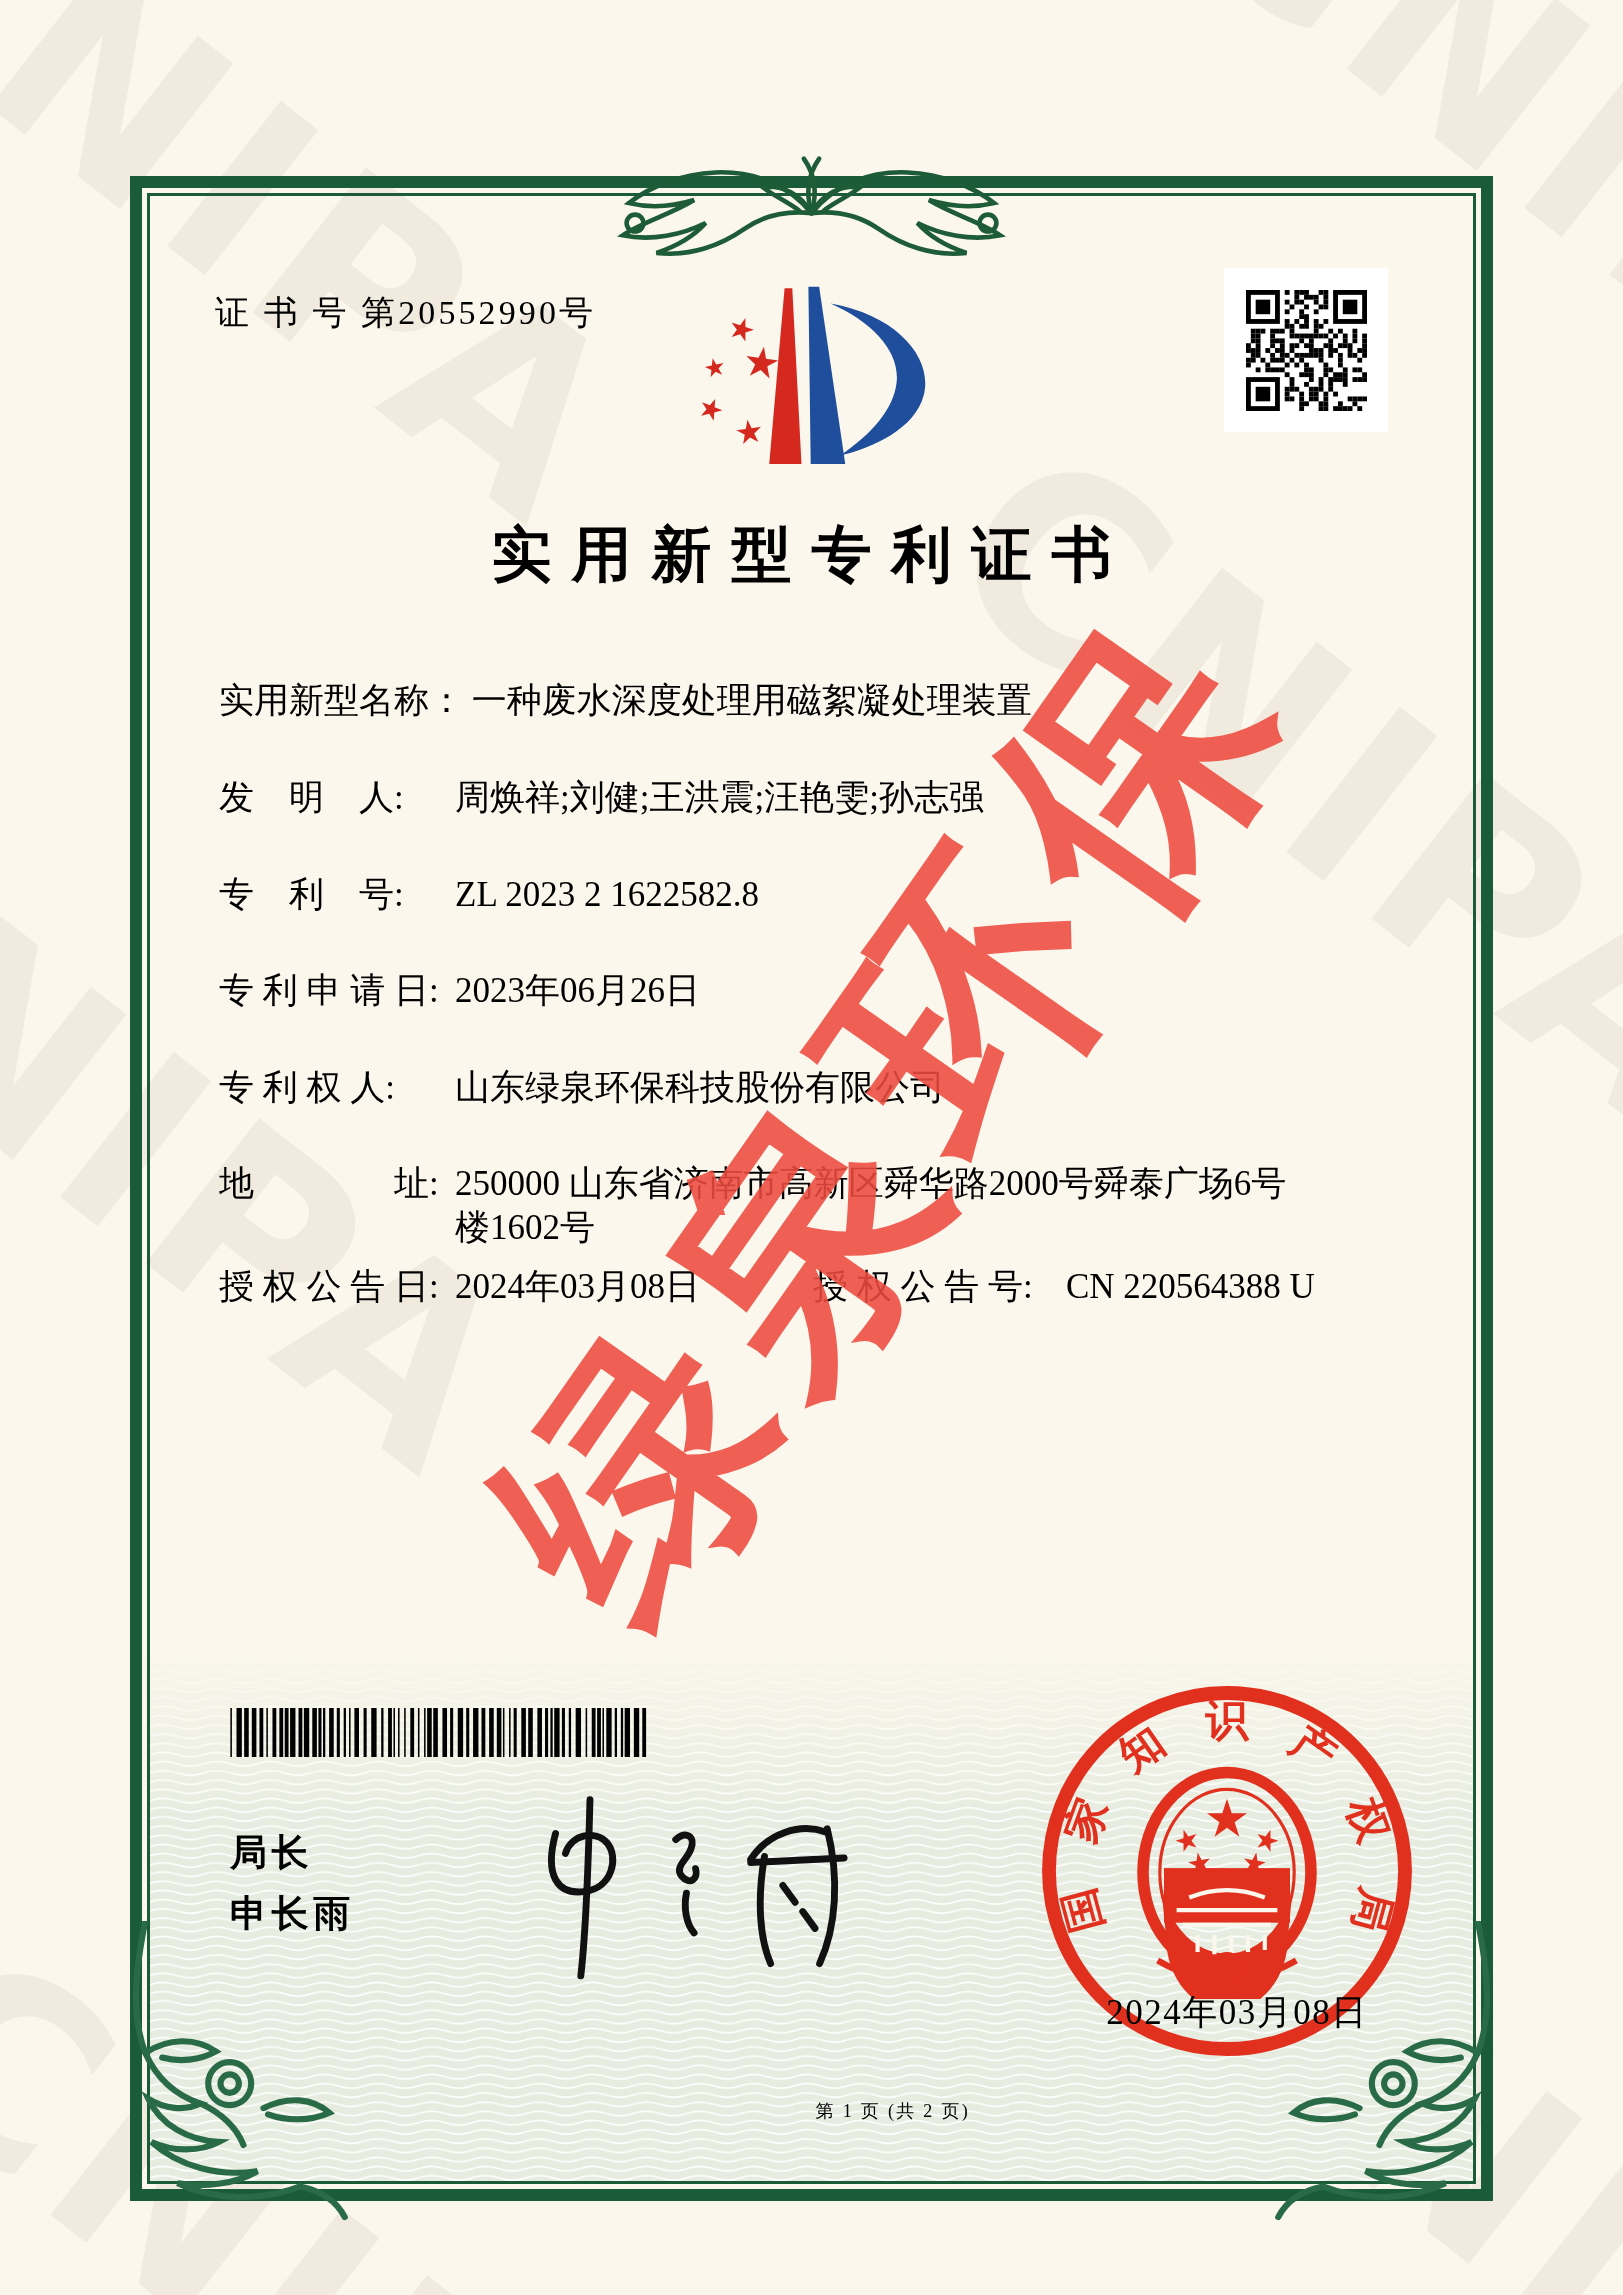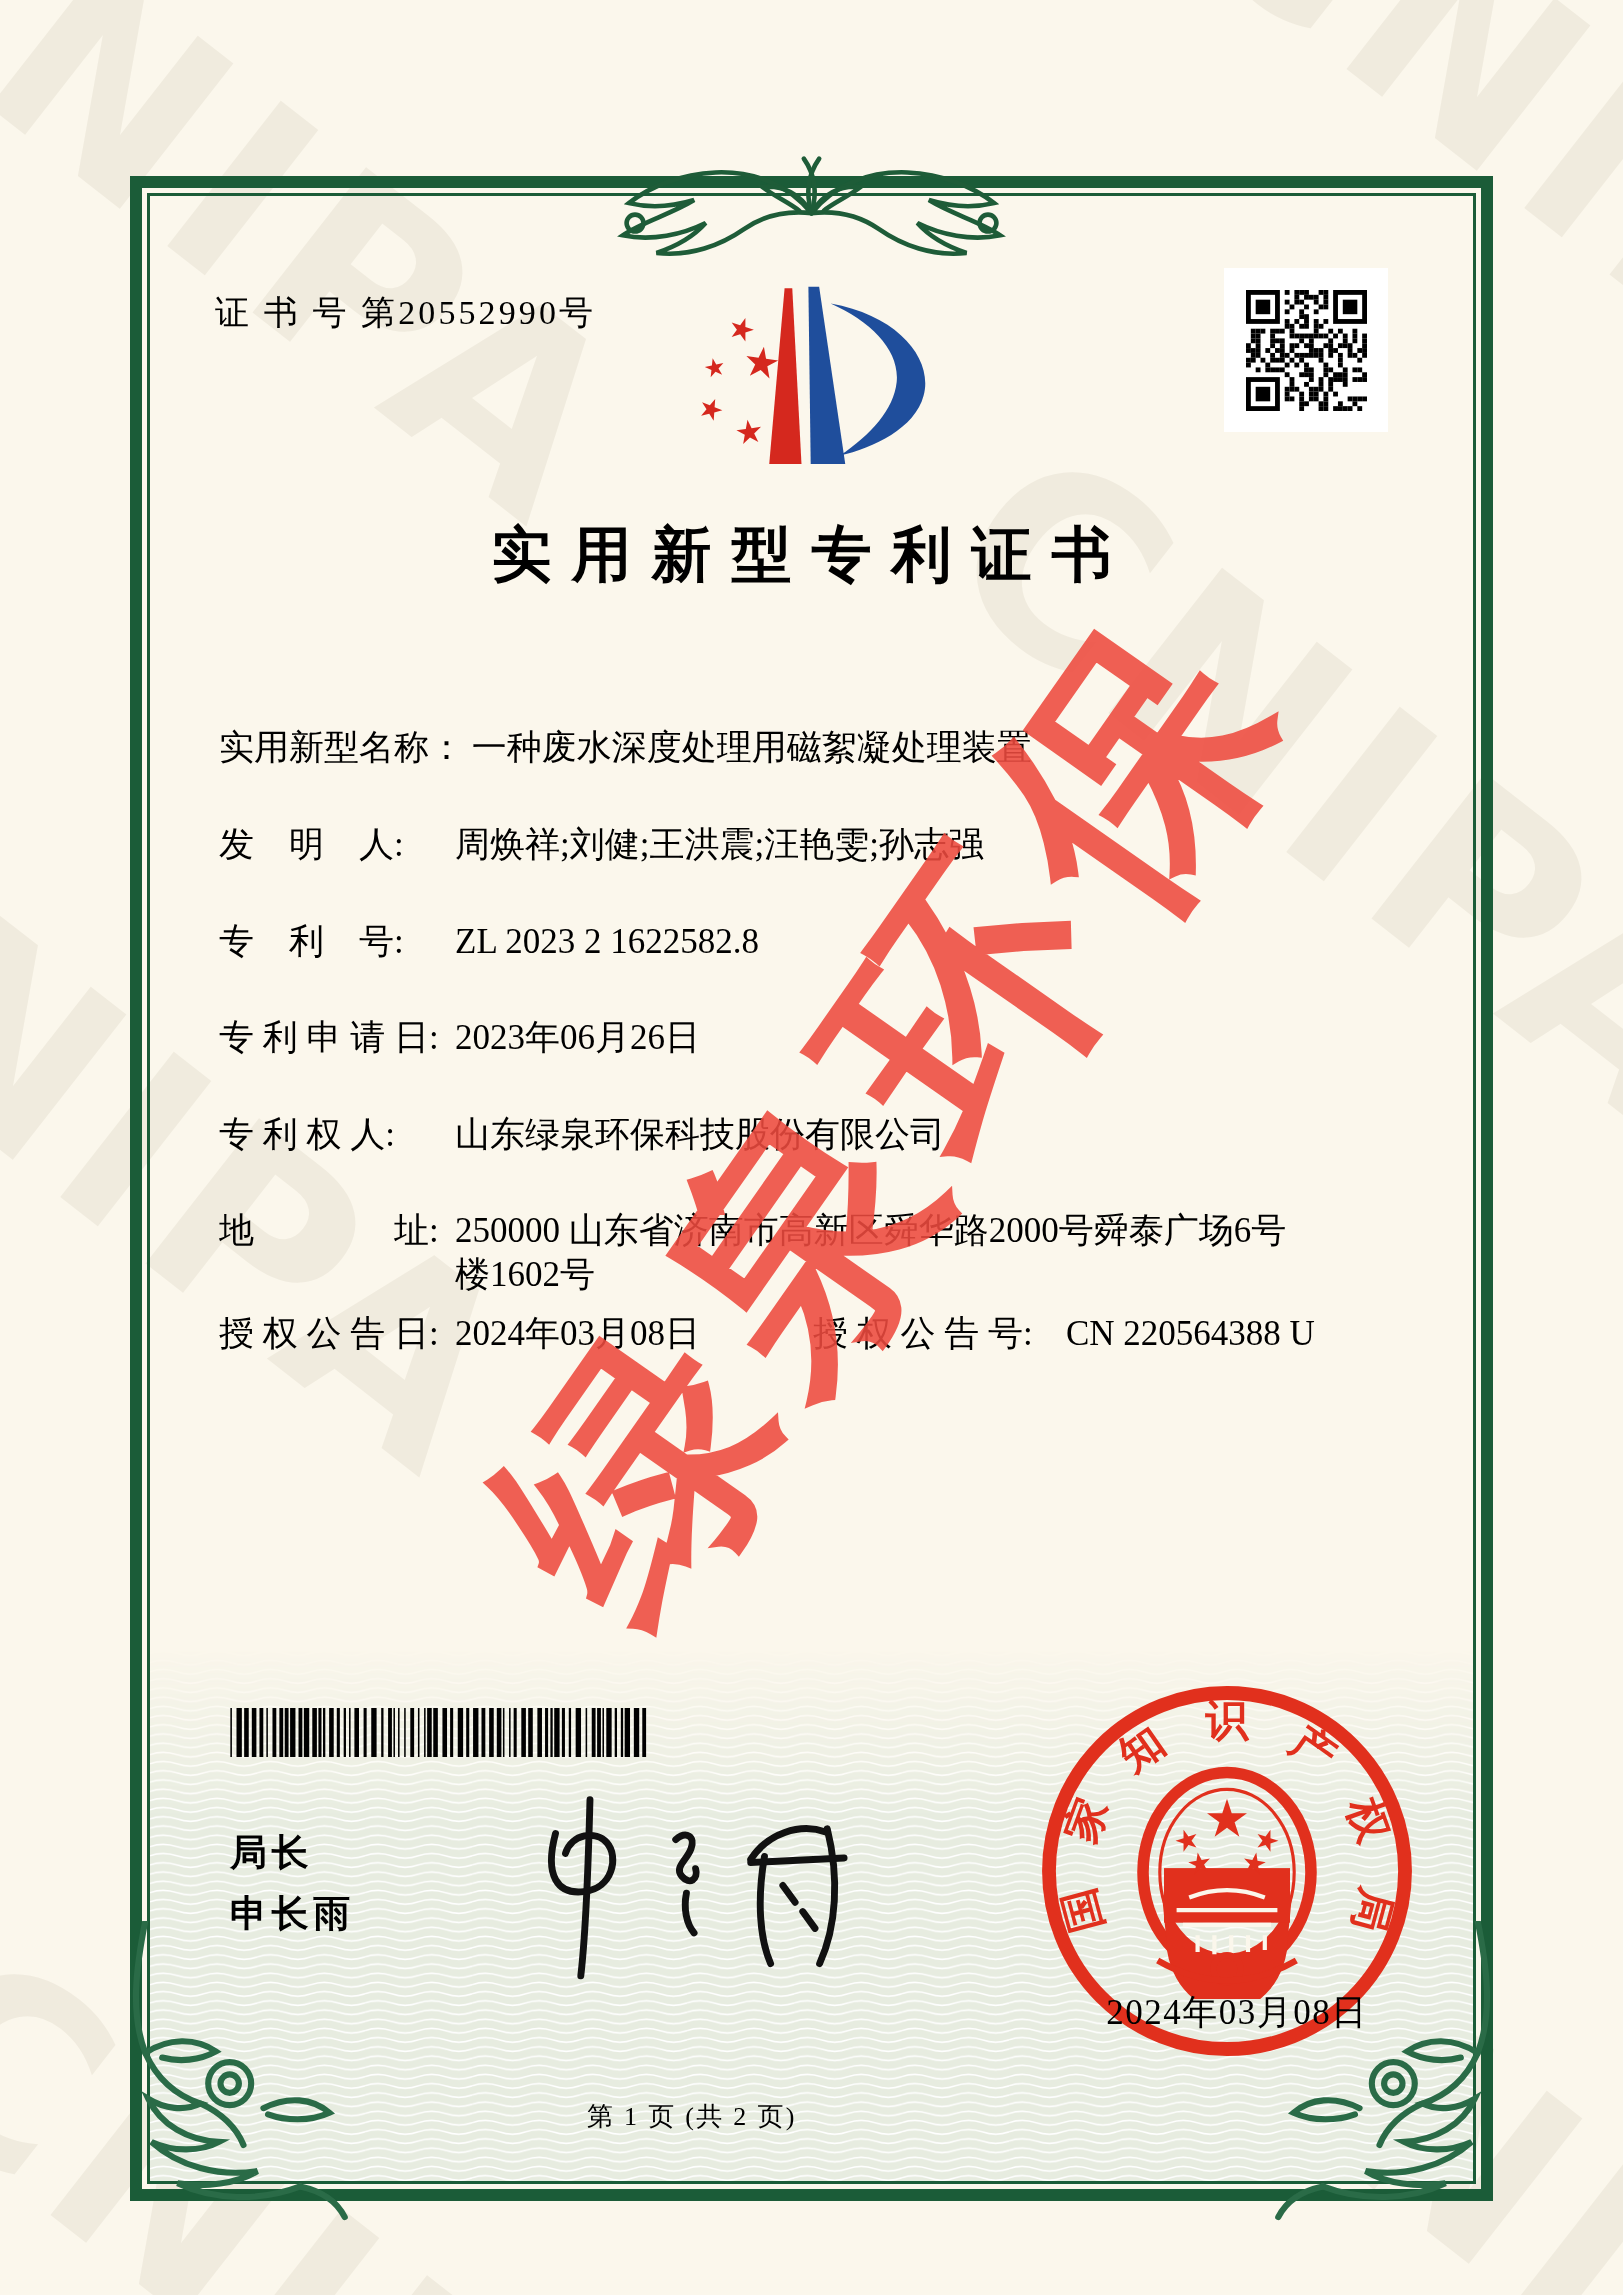--- a/index.html
+++ b/index.html
@@ -21,21 +21,21 @@
   .orn{position:absolute;z-index:4;pointer-events:none;}
   
   .certno{position:absolute;left:215px;top:290px;font-size:34px;letter-spacing:3.1px;z-index:5;}
   .logo{position:absolute;left:694px;top:282px;z-index:5;}
   .qrbox{position:absolute;left:1224px;top:268px;width:164px;height:164px;background:#fff;z-index:5;}
   .qrbox svg{position:absolute;left:21.5px;top:21.5px;}
   .title{position:absolute;left:0;right:0;top:515px;text-align:center;font-size:60px;font-weight:bold;
         letter-spacing:20px;z-index:5;}
   
   .row{position:absolute;left:219px;width:1219px;font-size:35px;line-height:44px;z-index:5;white-space:nowrap;}
-  .flabel{display:inline-block;width:236px;margin-top:47px;}
+  .flabel{display:inline-block;width:236px;}
   .flabel.auto{width:auto;margin-right:7.7px;}
   .addr2{margin-left:236px;}
   .grant-no-group{position:absolute;left:594px;top:0;}
   .grant-no-group .flabel{width:253px;}
   
   .paras{position:absolute;left:219px;top:1336px;width:1198px;font-size:31px;line-height:48px;
         text-align:justify;z-index:5;}
   .paras p{margin:0 0 24.5px 0;text-indent:63px;}
   .barcode{position:absolute;left:230px;top:1708px;z-index:5;}
   .director-label{position:absolute;left:230px;top:1828px;font-size:37px;font-weight:bold;
@@ -47,21 +47,21 @@
   .seal{position:absolute;left:1039px;top:1683px;width:376px;height:376px;z-index:6;}
   .seal .ringchar{position:absolute;left:50%;top:50%;width:49px;height:49px;margin:-24.5px 0 0 -24.5px;
         display:flex;align-items:center;justify-content:center;font-size:43px;font-weight:bold;
         color:#e1301d;}
   .sealdate{position:absolute;left:1076px;top:1989px;width:322px;text-align:center;font-size:35px;
         z-index:7;letter-spacing:1.5px;}
   
   .wm-red{position:absolute;left:280px;top:981px;width:1227px;height:268px;z-index:8;
         text-align:center;font-size:265px;line-height:268px;letter-spacing:21.5px;white-space:nowrap;
         color:#ee4b3f;opacity:.88;transform:rotate(-55deg);font-weight:bold;pointer-events:none;}
-  .footer-page{position:absolute;left:587px;top:2099px;width:383px;text-align:left;font-size:26px;
+  .footer-page{position:absolute;left:587px;top:2099px;width:383px;text-align:right;font-size:18px;
         z-index:5;letter-spacing:2.3px;}
   .footer-note{position:absolute;left:627px;top:2219px;width:322px;height:75px;background:#ffffff;
         z-index:5;display:flex;align-items:center;justify-content:center;font-size:34px;letter-spacing:7px;}
 </style>
 </head>
 <body>
 
 <div class="page">
 
   <div class="wm-cnipa" style="left:230px;top:184px">CNIPA</div>

